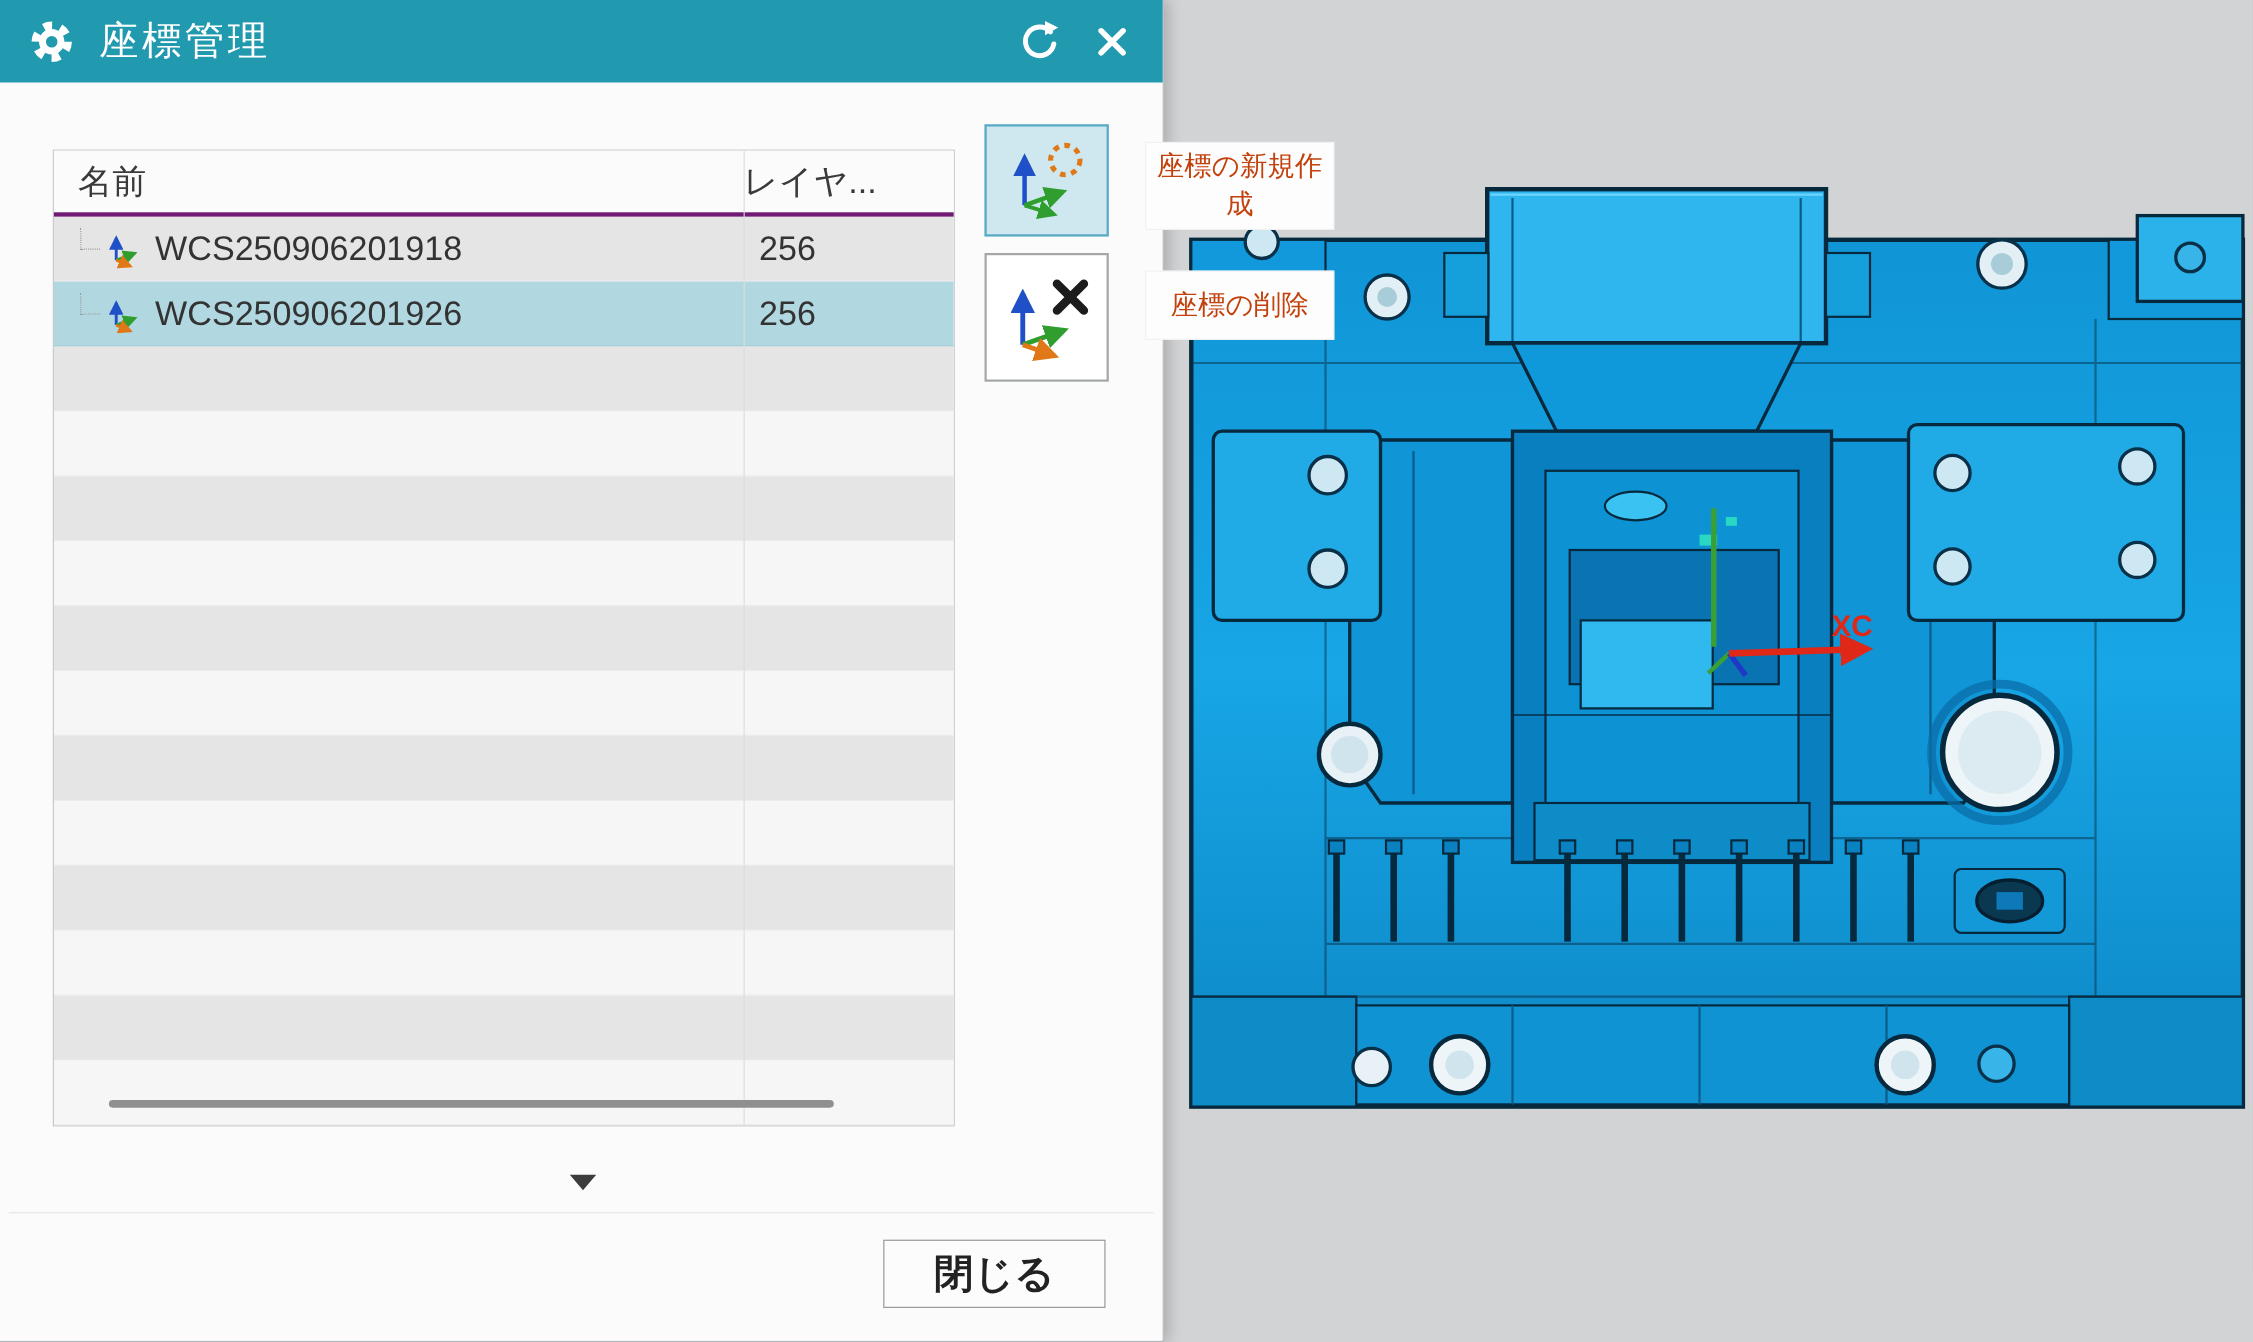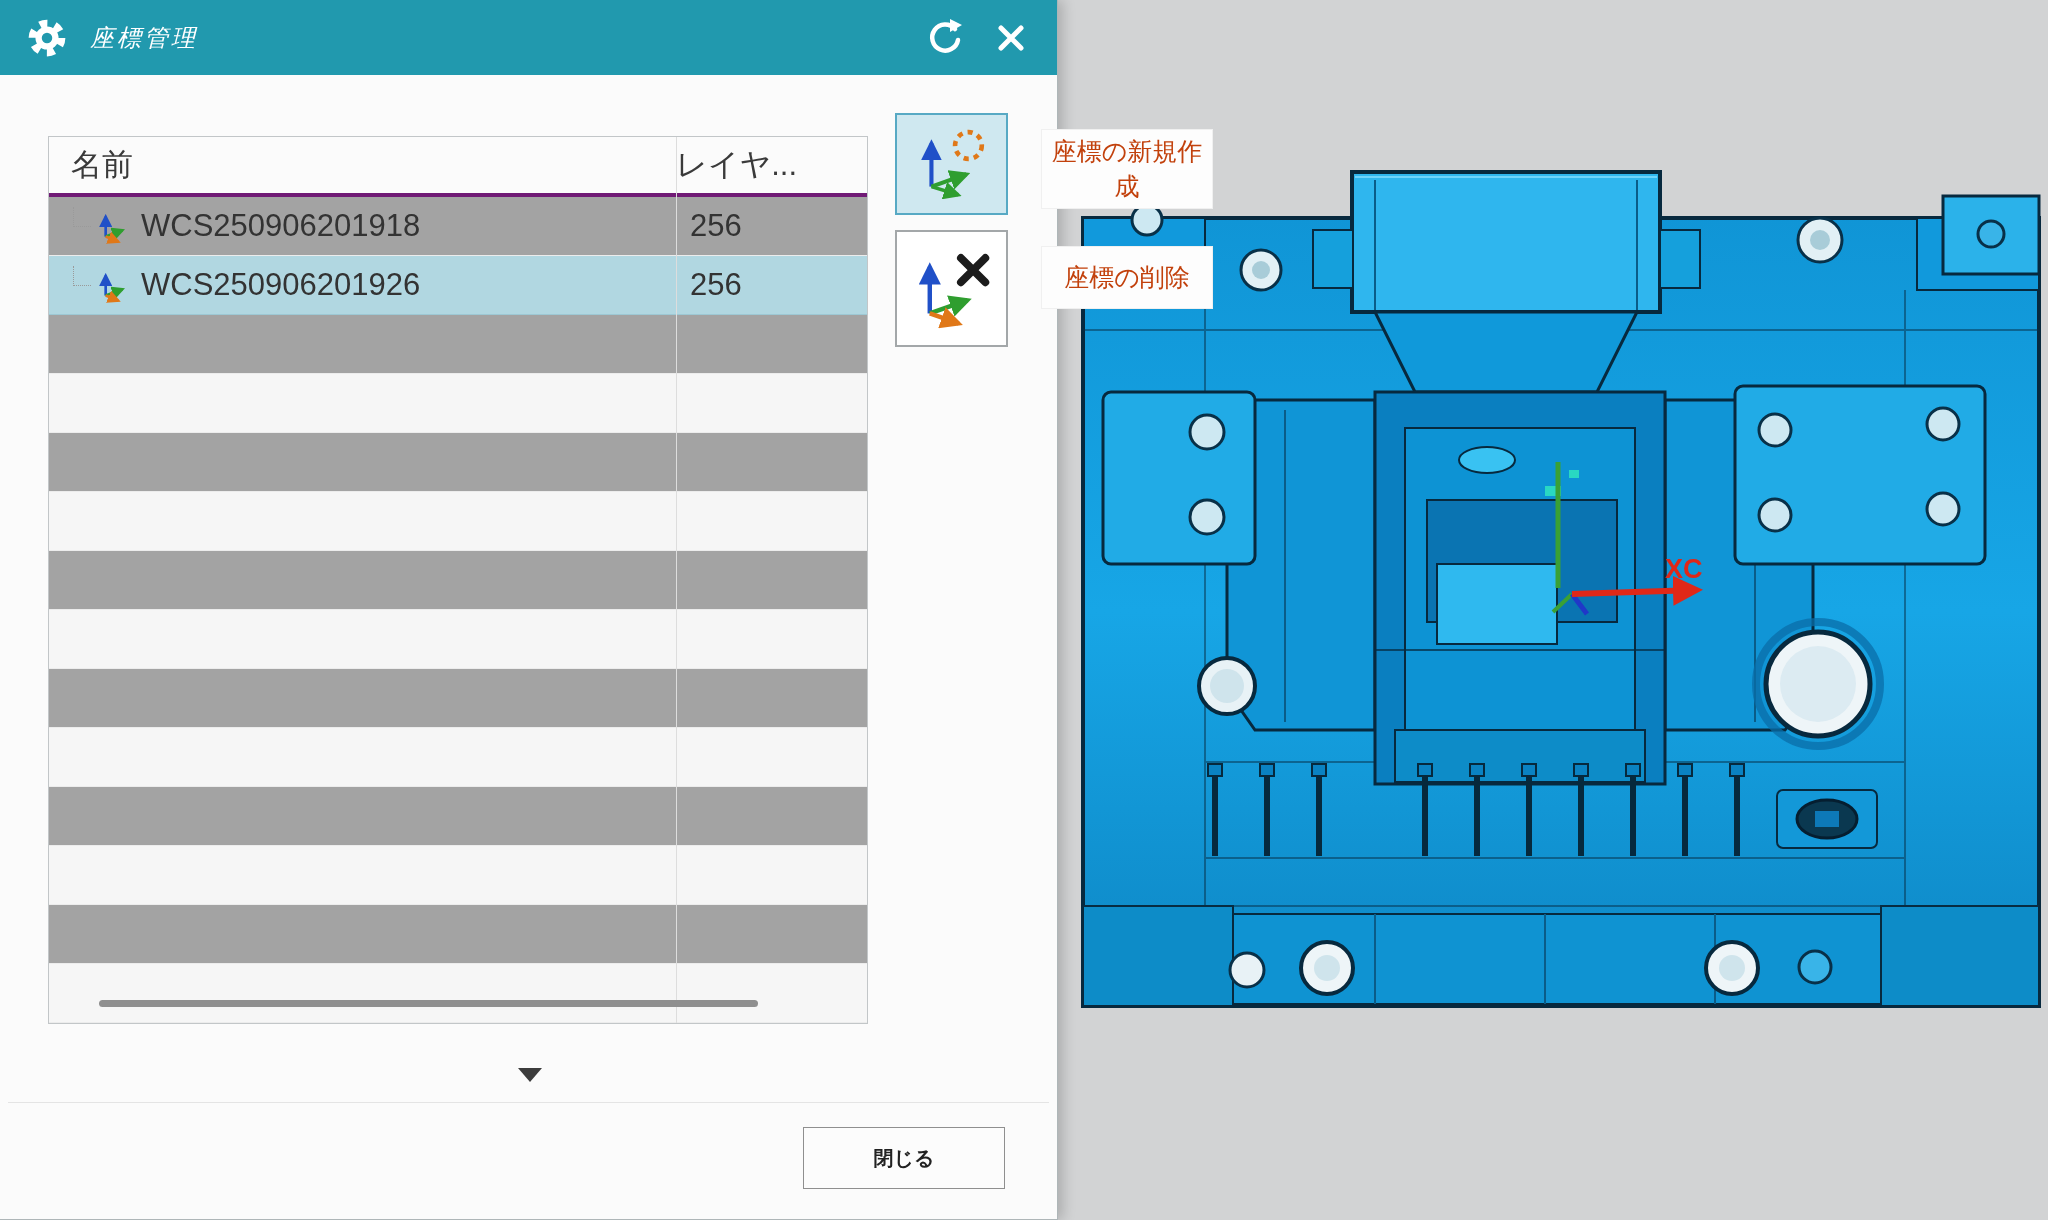--- a/index.html
+++ b/index.html
@@ -15,21 +15,21 @@
     position:absolute; left:0; top:0; width:1058px; height:1220px;
     background:#fbfbfb; border:1px solid #aeb6b8; border-left:none; border-top:none;
     box-shadow:5px 0 12px rgba(0,0,0,.18);
   }
   .dlg-header {
     position:absolute; left:0; top:0; right:0; height:75px;
     background:#2199ae; display:flex; align-items:center;
   }
   .dlg-header .gear { margin-left:26px; width:42px; height:42px; }
   .dlg-title {
-    margin-left:22px; color:#fff; font-size:24px; letter-spacing:3px;font-style:italic;
+    margin-left:22px; color:#fff; font-size:36px; letter-spacing:3px;
   }
   .hdr-btn {
     position:absolute; top:15px; width:46px; height:46px;
     display:flex; align-items:center; justify-content:center; cursor:pointer;
   }
   .hdr-btn.refresh { left:922px; }
   .hdr-btn.close   { left:988px; }
 
   
   .csys-table {
@@ -42,21 +42,21 @@
   .thead {
     position:relative; height:60px; border-bottom:4px solid #701a75; background:#fbfbfb;
     display:flex; align-items:center;
   }
   .th { font-size:31px; color:#3a3a3a; }
   .th.name  { width:627px; padding-left:22px; }
   .th.layer { width:190px; overflow:hidden; white-space:nowrap; }
   .tbody { position:absolute; top:60px; left:0; right:0; bottom:0; overflow:hidden; }
   .trow {
     height:59px; display:flex; align-items:center;
-    border-bottom:1px solid #ececec; background:#a3a3a3;
+    border-bottom:1px solid #ececec; background:#e5e5e5;
   }
   .trow.empty:nth-child(even) { background:#f6f6f6; }
   .trow.selected { background:#b1d7e1; border-bottom:1px solid #9dc8d4; }
   .cell-name {
     width:627px; display:flex; align-items:center; padding-left:22px;
     font-size:31px; color:#333; white-space:nowrap; overflow:hidden;
   }
   .cell-layer { width:190px; padding-left:14px; font-size:31px; color:#333; }
   .tree-elbow {
     width:18px; height:20px; margin:0 2px 18px 2px;
@@ -98,21 +98,21 @@
     content:""; position:absolute; left:1px; top:2px;
     border-left:12px solid transparent; border-right:12px solid transparent;
     border-top:14px solid #3c3c3c;
   }
   .footer-sep {
     position:absolute; left:8px; right:8px; top:1102px; height:1px; background:#e4e4e4;
   }
   .close-button {
     position:absolute; left:803px; top:1127px; width:202px; height:62px;
     background:#fcfcfc; border:1px solid #8f8f8f;
-    font-size:20px; font-weight:600; color:#222; cursor:pointer;
+    font-size:36px; font-weight:600; color:#222; cursor:pointer;
     font-family:"Liberation Sans","DejaVu Sans",sans-serif;
     display:flex; align-items:center; justify-content:center;
   }
 
   
   .viewport {
     position:absolute; left:1058px; top:0; width:990px; height:1220px;
     background:#d2d3d4;
   }
   .part-wrap { position:absolute; left:17px; top:170px; width:973px; height:843px; }

